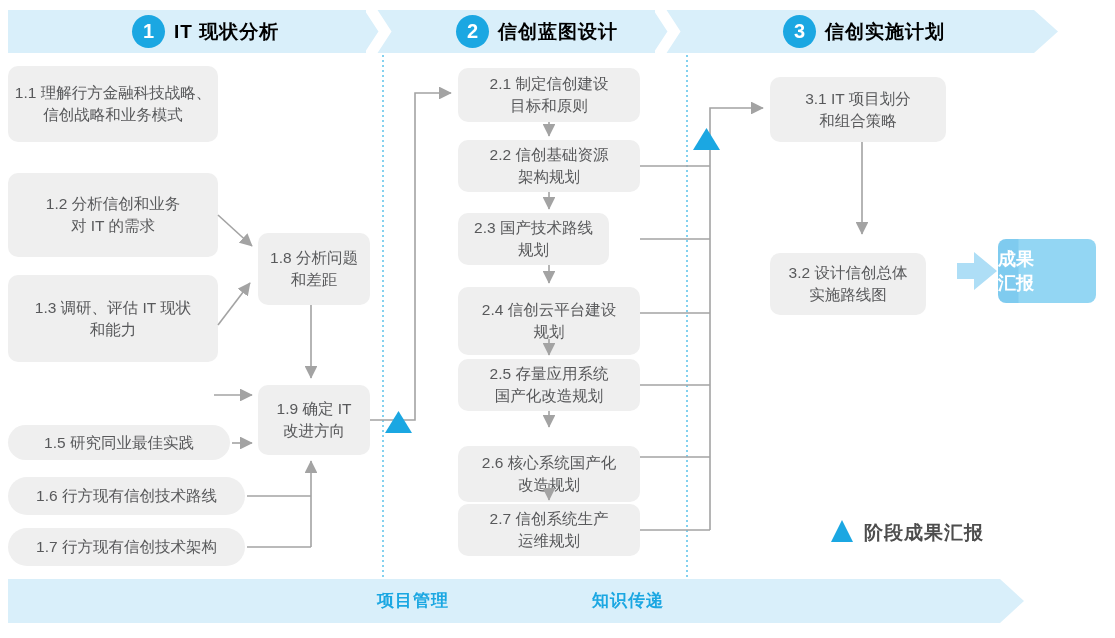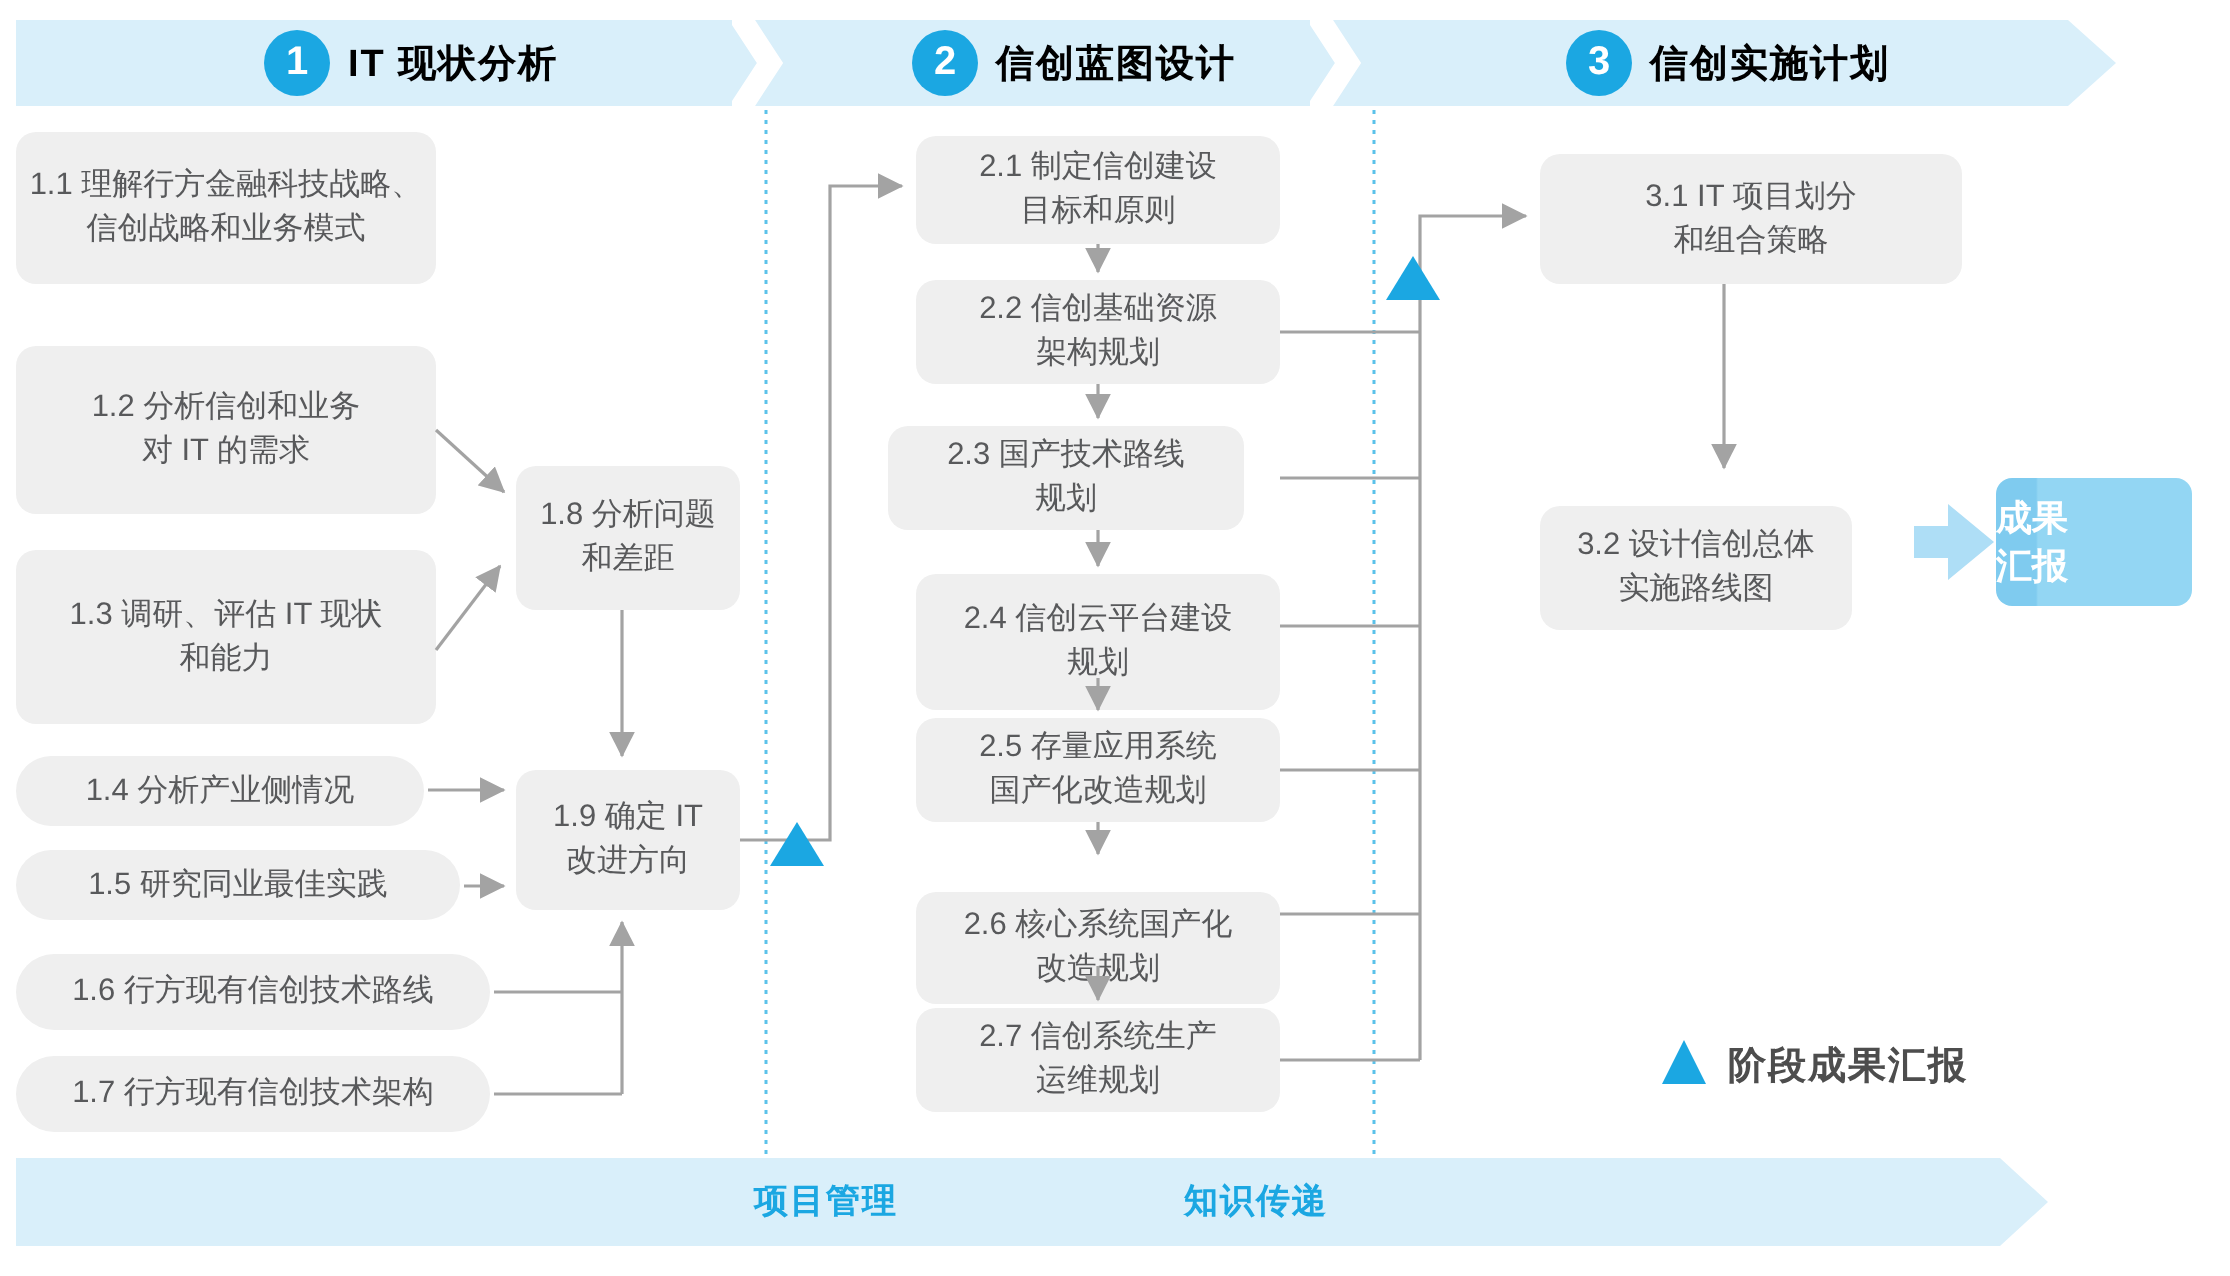--- a/index.html
+++ b/index.html
@@ -75,23 +75,20 @@
 信创战略和业务模式</span>
     </div>
   <div class="box" style="left:8px;top:173px;width:210px;height:84px">
       <span>1.2 分析信创和业务
 对 IT 的需求</span>
     </div>
   <div class="box" style="left:8px;top:275px;width:210px;height:87px">
       <span>1.3 调研、评估 IT 现状
 和能力</span>
     </div>
-  <div class="box pill" style="left:8px;top:378px;width:204px;height:35px">
-      <span>1.4 分析产业侧情况</span>
-    </div>
   <div class="box pill" style="left:8px;top:425px;width:222px;height:35px">
       <span>1.5 研究同业最佳实践</span>
     </div>
   <div class="box pill" style="left:8px;top:477px;width:237px;height:38px">
       <span>1.6 行方现有信创技术路线</span>
     </div>
   <div class="box pill" style="left:8px;top:528px;width:237px;height:38px">
       <span>1.7 行方现有信创技术架构</span>
     </div>
   <div class="box" style="left:258px;top:233px;width:112px;height:72px">
@@ -104,42 +101,42 @@
     </div>
 
   <div class="box" style="left:458px;top:68px;width:182px;height:54px">
       <span>2.1 制定信创建设
 目标和原则</span>
     </div>
   <div class="box" style="left:458px;top:140px;width:182px;height:52px">
       <span>2.2 信创基础资源
 架构规划</span>
     </div>
-  <div class="box" style="left:444px;top:213px;width:178px;height:52px">
+  <div class="box" style="left:458px;top:213px;width:151px;height:52px">
       <span>2.3 国产技术路线
 规划</span>
     </div>
   <div class="box" style="left:458px;top:287px;width:182px;height:68px">
       <span>2.4 信创云平台建设
 规划</span>
     </div>
   <div class="box" style="left:458px;top:359px;width:182px;height:52px">
       <span>2.5 存量应用系统
 国产化改造规划</span>
     </div>
   <div class="box" style="left:458px;top:446px;width:182px;height:56px">
       <span>2.6 核心系统国产化
 改造规划</span>
     </div>
   <div class="box" style="left:458px;top:504px;width:182px;height:52px">
       <span>2.7 信创系统生产
 运维规划</span>
     </div>
 
-  <div class="box" style="left:770px;top:77px;width:211px;height:65px">
+  <div class="box" style="left:770px;top:77px;width:176px;height:65px">
       <span>3.1 IT 项目划分
 和组合策略</span>
     </div>
   <div class="box" style="left:770px;top:253px;width:156px;height:62px">
       <span>3.2 设计信创总体
 实施路线图</span>
     </div>
 
   <div id="deliverable">
       <span>成果

